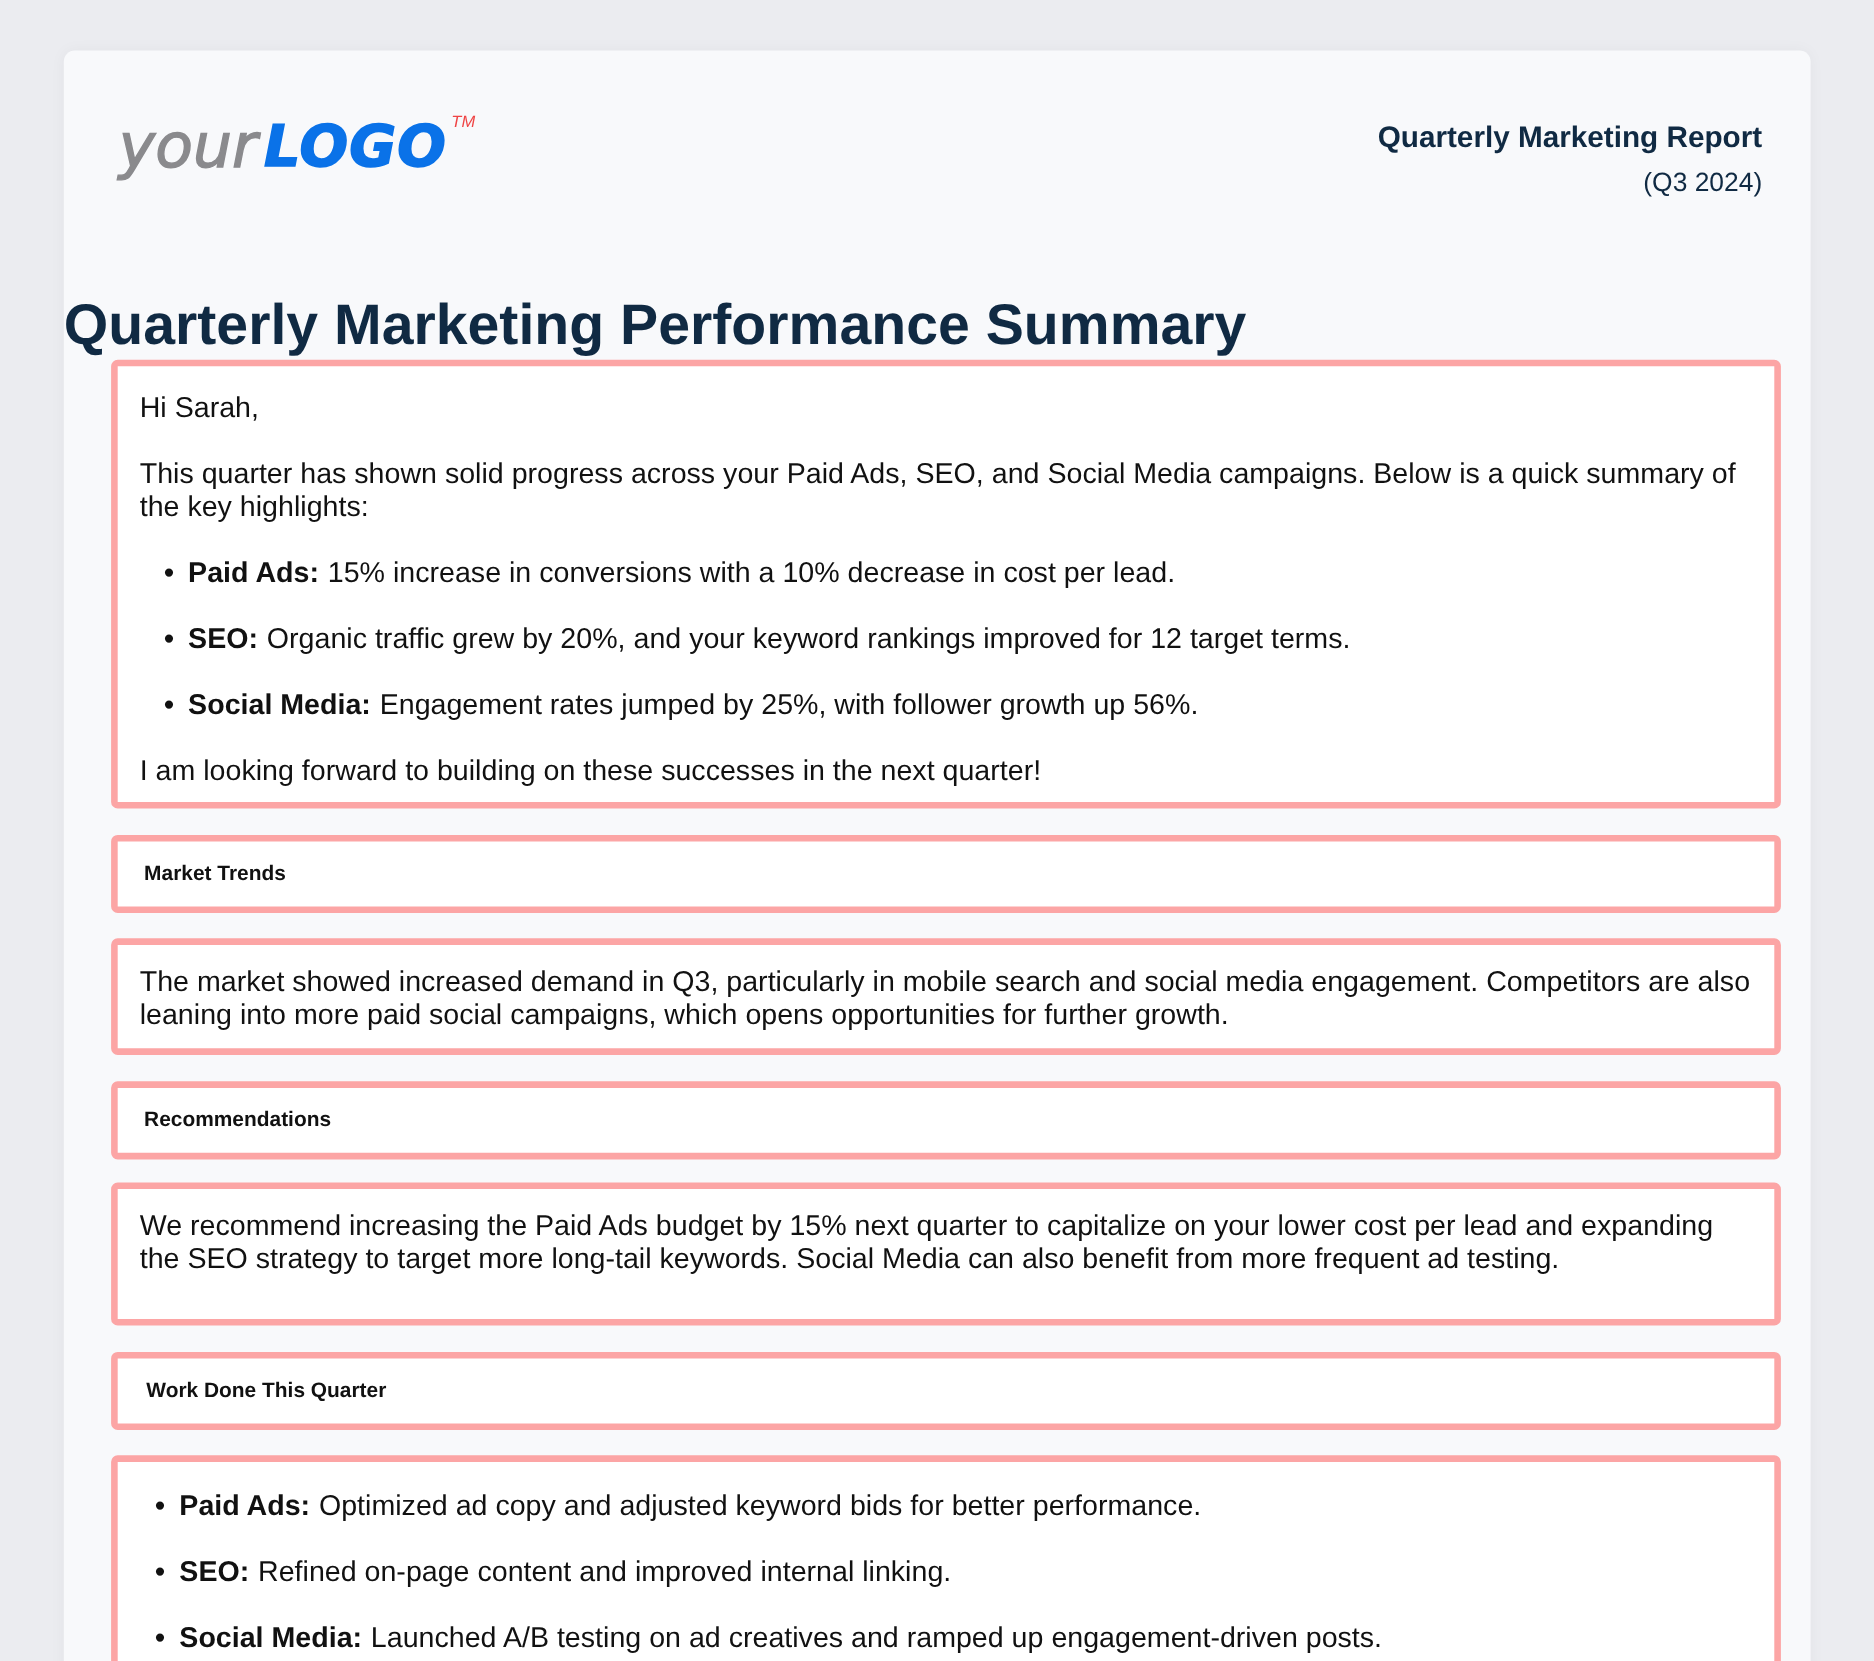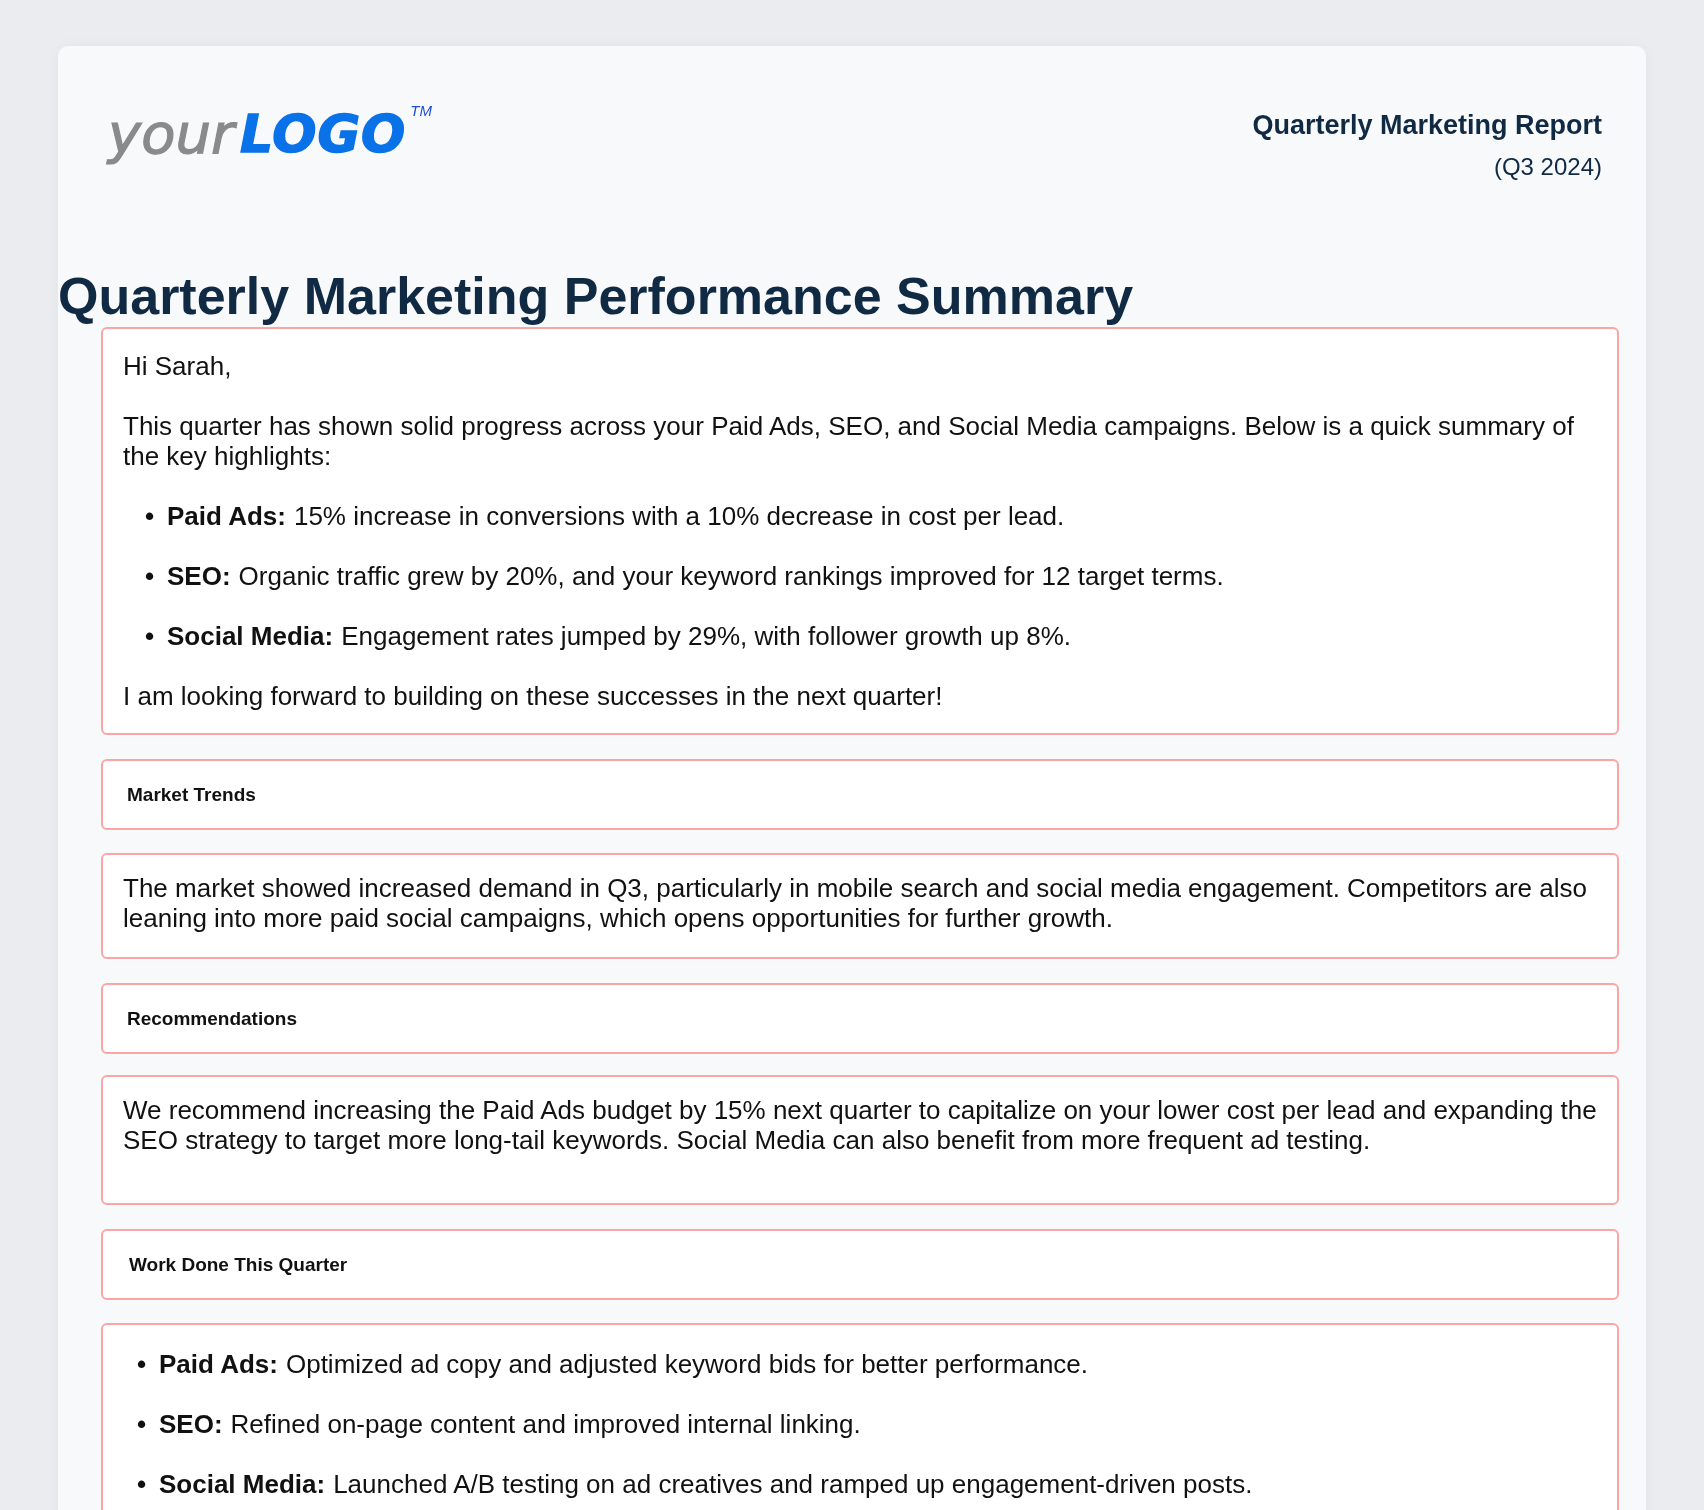--- a/index.html
+++ b/index.html
@@ -51,21 +51,21 @@
       color: #0a72e8;
       line-height: 60px;
       margin-left: 6px;
       letter-spacing: 1px;
       font-family: "DejaVu Sans", sans-serif;
       font-weight: bold;
       -webkit-text-stroke: 1.5px #0a72e8;
     }
     .logo-tm {
       font-size: 15px;
-      color: #1d4ed8;
+      color: #ef4444;
       margin-left: 4px;
       margin-top: -2px;
       line-height: 18px;
     }
     .report-meta {
       position: absolute;
       right: 44px;
       top: 62px;
       text-align: right;
       color: #102a43;
@@ -89,21 +89,21 @@
       font-size: 52px;
       font-weight: 700;
       color: #102a43;
       line-height: 64px;
     }
     .box {
       position: absolute;
       left: 43px;
       width: 1518px;
       background: #ffffff;
-      border: 2px solid #fca5a5;
+      border: 6px solid #fca5a5;
       border-radius: 6px;
     }
     .box p {
       font-size: 26px;
       line-height: 30px;
       color: #111;
     }
     .box-intro { top: 281px; height: 408px; padding: 22px 20px 0 20px; }
     .intro-greeting { margin-bottom: 30px; }
     .intro-lead { margin-bottom: 30px; }
@@ -167,21 +167,21 @@
       <li>
         <span class="bullet-dot">•</span>
         <span><span class="bullet-key">Paid Ads:</span><span>15% increase in conversions with a 10% decrease in cost per lead.</span></span>
       </li>
       <li>
         <span class="bullet-dot">•</span>
         <span><span class="bullet-key">SEO:</span><span>Organic traffic grew by 20%, and your keyword rankings improved for 12 target terms.</span></span>
       </li>
       <li>
         <span class="bullet-dot">•</span>
-        <span><span class="bullet-key">Social Media:</span><span>Engagement rates jumped by 29%, with follower growth up 8%.</span></span>
+        <span><span class="bullet-key">Social Media:</span><span>Engagement rates jumped by 25%, with follower growth up 56%.</span></span>
       </li>
     </ul>
     <p>I am looking forward to building on these successes in the next quarter!</p>
   </div>
 
   <div class="box section-head box-trends-head">
     <span>Market Trends</span>
   </div>
   <div class="box box-trends-body">
     <p>The market showed increased demand in Q3, particularly in mobile search and social media engagement. Competitors are also leaning into more paid social campaigns, which opens opportunities for further growth.</p>

